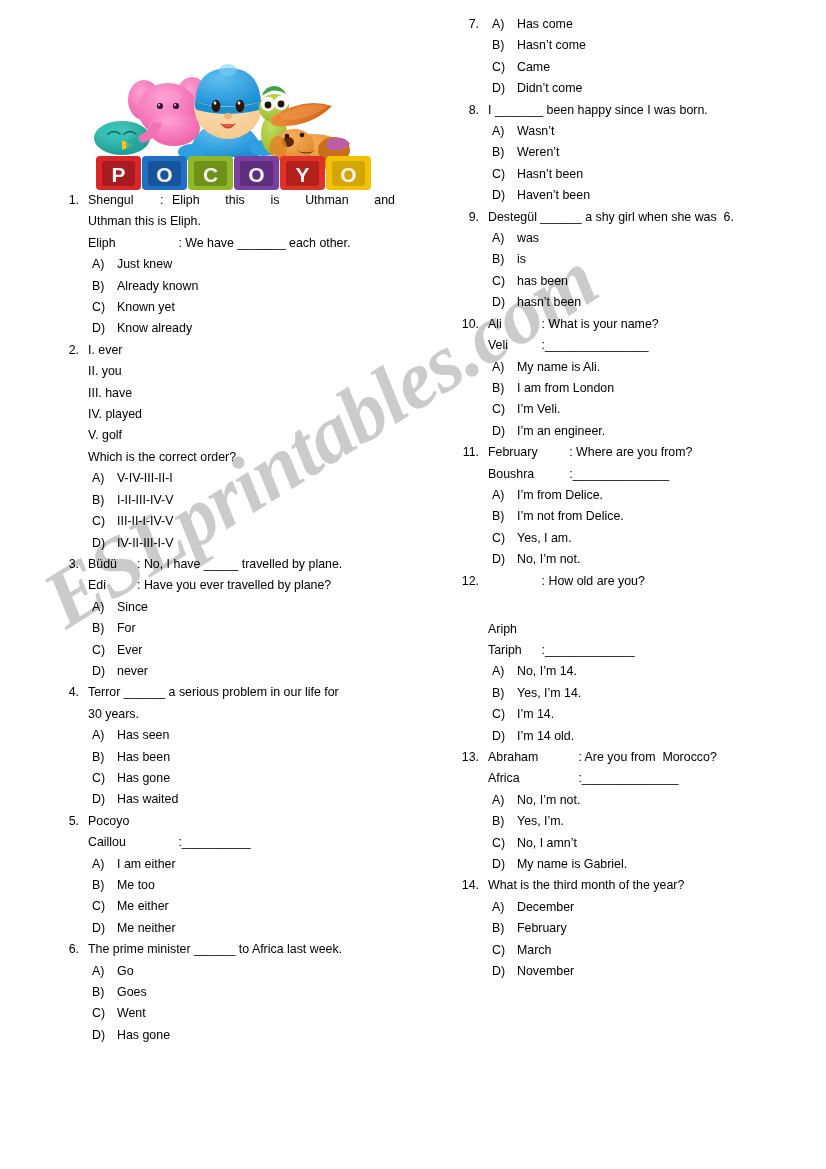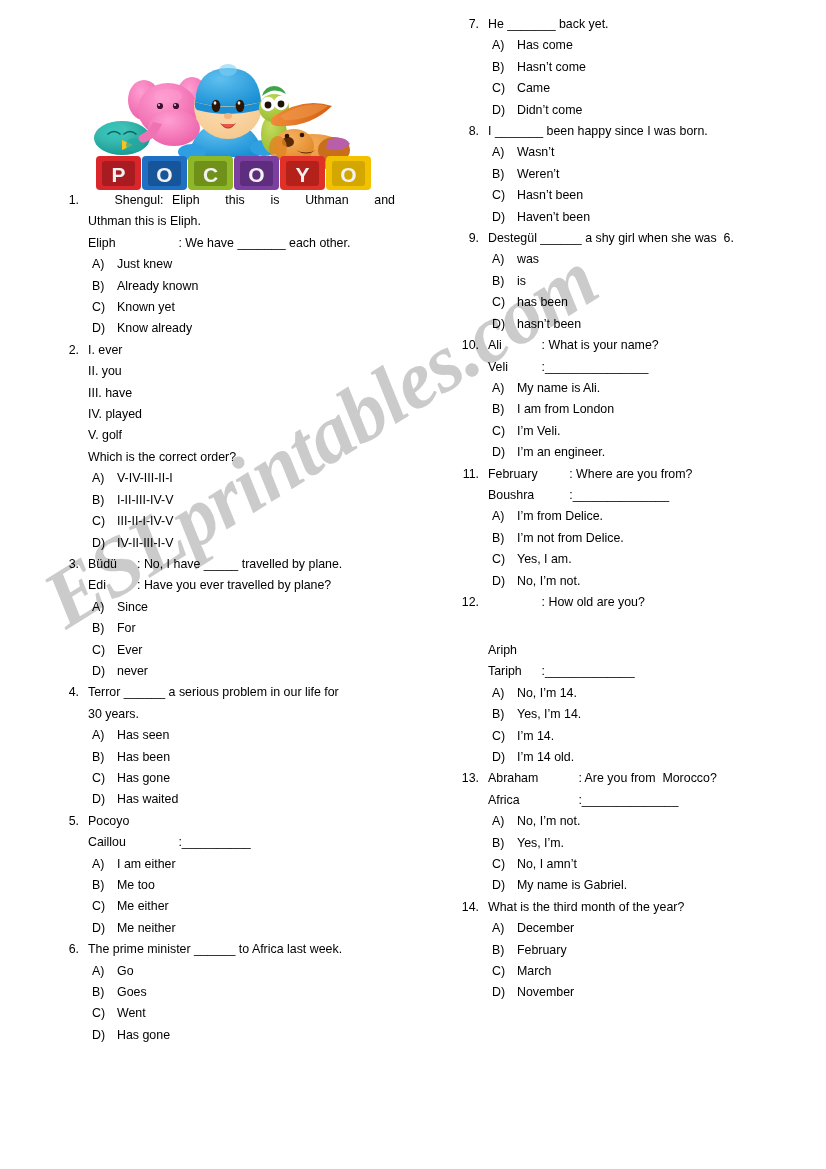--- a/index.html
+++ b/index.html
@@ -280,21 +280,21 @@
             <text x="260.5" y="134" font-family="'Liberation Sans',sans-serif" font-size="21" font-weight="bold" fill="#f2f2f2" text-anchor="middle">O</text>
           </g>
         </g>
       </svg>
     </div>
 
     <ol class="qlist">
         <li class="q">
           <span class="q-num">1.</span>
           <div class="dlg">
-            <span class="spk" style="min-width: 72px; text-align: right;">Shengul</span>
+            <span class="spk" style="min-width: 72px;">Shengul</span>
             <span class="utt justify" style="text-align: justify; text-align-last: justify;">: Eliph   this   is   Uthman   and</span>
           </div>
           <div class="q-line nojust">Uthman this is Eliph.</div>
           <div class="dlg">
             <span class="spk" style="min-width: 90.4px;">Eliph</span>
             <span class="utt">: We have _______ each other.</span>
           </div>
           <ul class="opts">
             <li class="opt"><span class="opt-key">A)</span><span>Just knew</span></li>
             <li class="opt"><span class="opt-key">B)</span><span>Already known</span></li>
@@ -372,21 +372,20 @@
           </ul>
         </li>
       </ol>
   </div>
 
   <div class="col col-right">
     <div style="height:14px"></div>
     <ol class="qlist">
         <li class="q">
           <span class="q-num">7.</span>
-          <div class="q-line nojust">He _______ back yet.</div>
           <ul class="opts">
             <li class="opt"><span class="opt-key">A)</span><span>Has come</span></li>
             <li class="opt"><span class="opt-key">B)</span><span>Hasn’t come</span></li>
             <li class="opt"><span class="opt-key">C)</span><span>Came</span></li>
             <li class="opt"><span class="opt-key">D)</span><span>Didn’t come</span></li>
           </ul>
         </li>
         <li class="q">
           <span class="q-num">8.</span>
           <div class="q-line nojust">I _______ been happy since I was born.</div>

